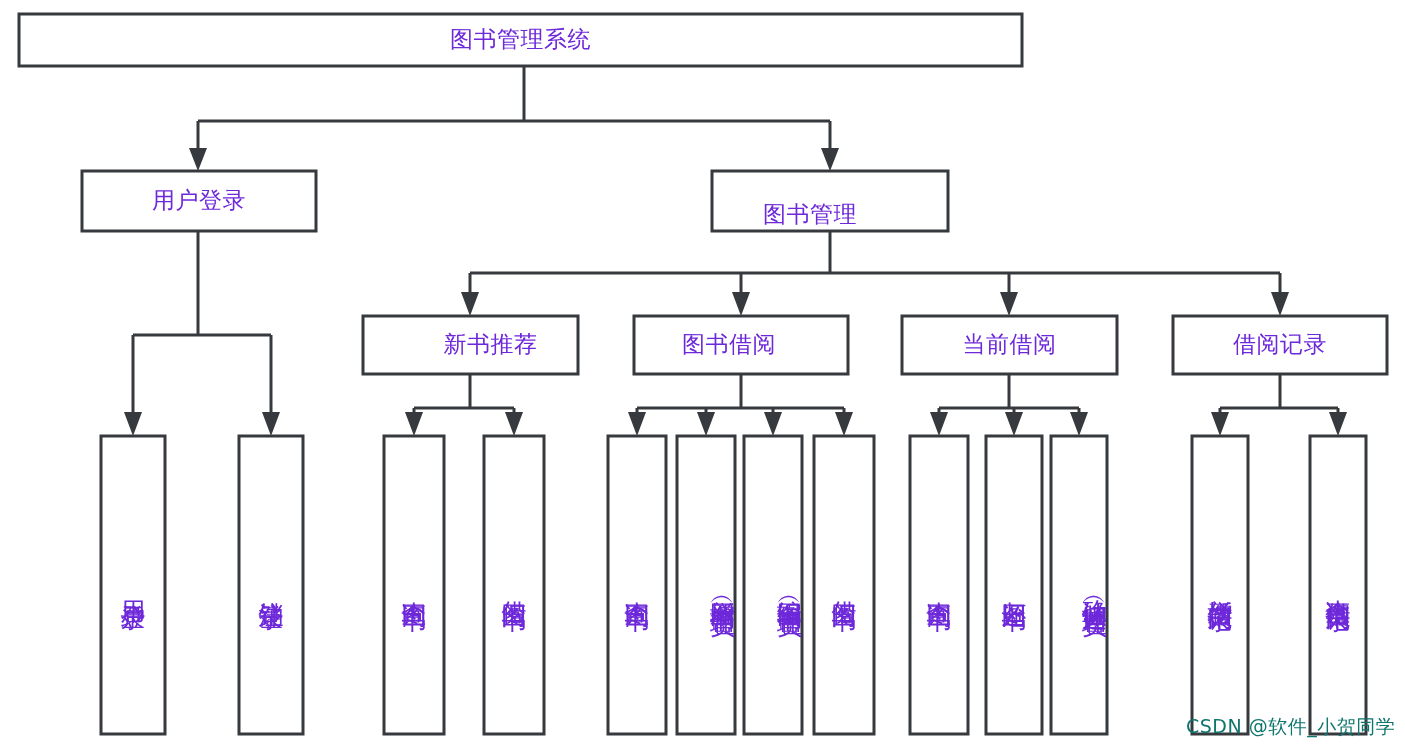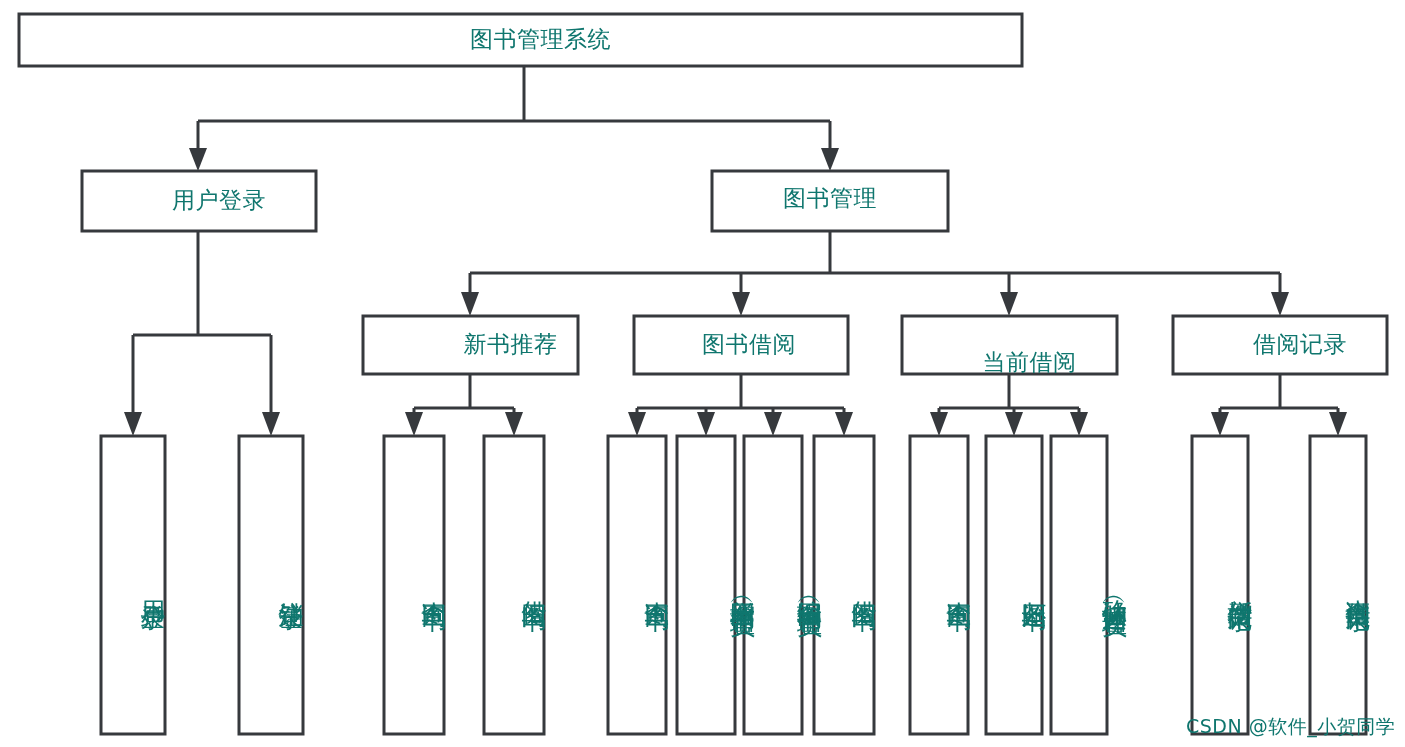--- a/index.html
+++ b/index.html
@@ -39,28 +39,27 @@
   }
   .arrow-head {
     fill: #36393d;
     stroke: none;
   }
   .node-label {
     position: absolute;
     display: flex;
     align-items: center;
     justify-content: center;
-    color: #0f766e;
+    color: #6d28d9;
     font-family: "DejaVu Sans", "Liberation Sans", sans-serif;
     font-size: 23px;
     line-height: 1.18;
     letter-spacing: 0.5px;
     white-space: nowrap;
     pointer-events: none;
-    margin-left: 20px;
   }
   .node-label.vertical {
     writing-mode: vertical-rl;
     text-orientation: upright;
     font-size: 25px;
     letter-spacing: 2px;
     line-height: 1;
   }
   .watermark {
     position: absolute;
@@ -167,25 +166,25 @@
     <path class="conn" d="M 1220 408 L 1338 408"></path>
     <path class="conn" d="M 1220 408 L 1220 416"></path>
     <polygon class="arrow-head" points="1211,412 1229,412 1220,436"></polygon>
     <path class="conn" d="M 1338 408 L 1338 416"></path>
     <polygon class="arrow-head" points="1329,412 1347,412 1338,436"></polygon>
   </svg>
 
   <div class="node-label" style="left:19px; top:14px; width:1003px; height:52px;">图书管理系统</div>
 
   <div class="node-label" style="left:82px; top:171px; width:234px; height:60px;">用户登录</div>
-  <div class="node-label" style="left:712px; top:171px; width:196px; height:60px;font-family:Liberation Mono, monospace;">图书管理</div>
+  <div class="node-label" style="left:712px; top:185px; width:196px; height:60px;">图书管理</div>
 
   <div class="node-label" style="left:363px; top:316px; width:215px; height:58px;padding-left:20px;">新书推荐</div>
   <div class="node-label" style="left:634px; top:316px; width:190px; height:58px;">图书借阅</div>
-  <div class="node-label" style="left:902px; top:334px; width:215px; height:58px;text-align:center;">当前借阅</div>
+  <div class="node-label" style="left:902px; top:316px; width:215px; height:58px;text-align:center;">当前借阅</div>
   <div class="node-label" style="left:1173px; top:316px; width:214px; height:58px;">借阅记录</div>
 
   <div class="node-label vertical" style="left:101px; top:436px; width:64px; height:298px;">用户登录</div>
   <div class="node-label vertical" style="left:239px; top:436px; width:64px; height:298px;">注销登录</div>
 
   <div class="node-label vertical" style="left:384px; top:436px; width:60px; height:298px;">查询图书</div>
   <div class="node-label vertical" style="left:484px; top:436px; width:60px; height:298px;">借阅图书</div>
 
   <div class="node-label vertical" style="left:608px; top:436px; width:58px; height:298px;">查询图书</div>
   <div class="node-label vertical" style="left:677px; top:436px; width:58px; height:298px; align-items:flex-start; padding-top:8px; box-sizing:border-box;">新增图书（管理员）</div>

